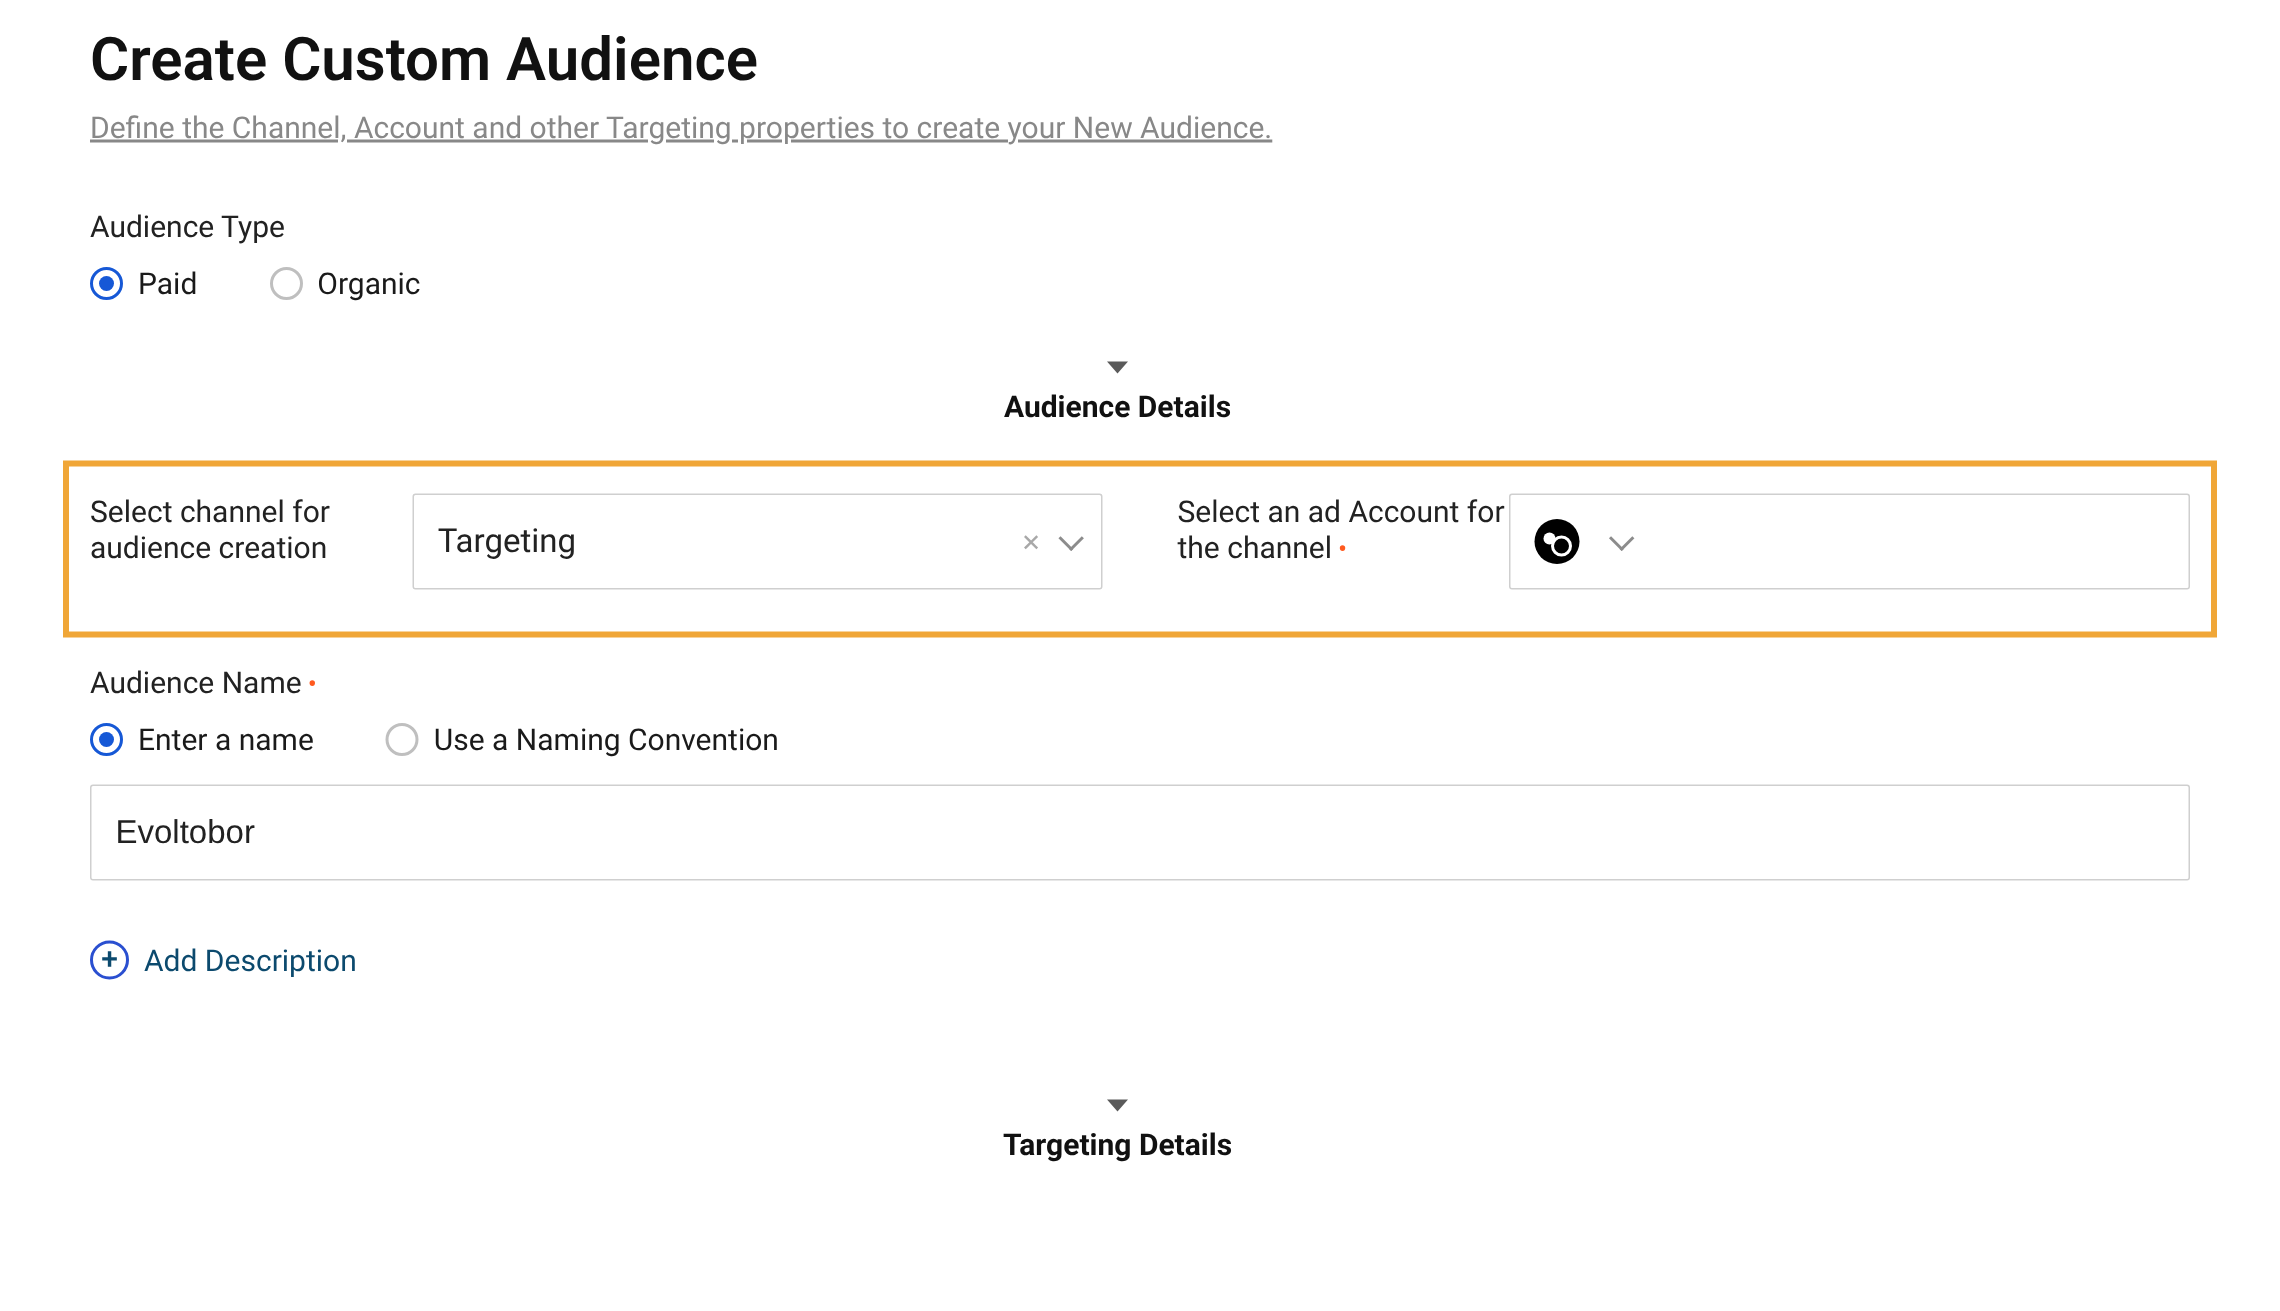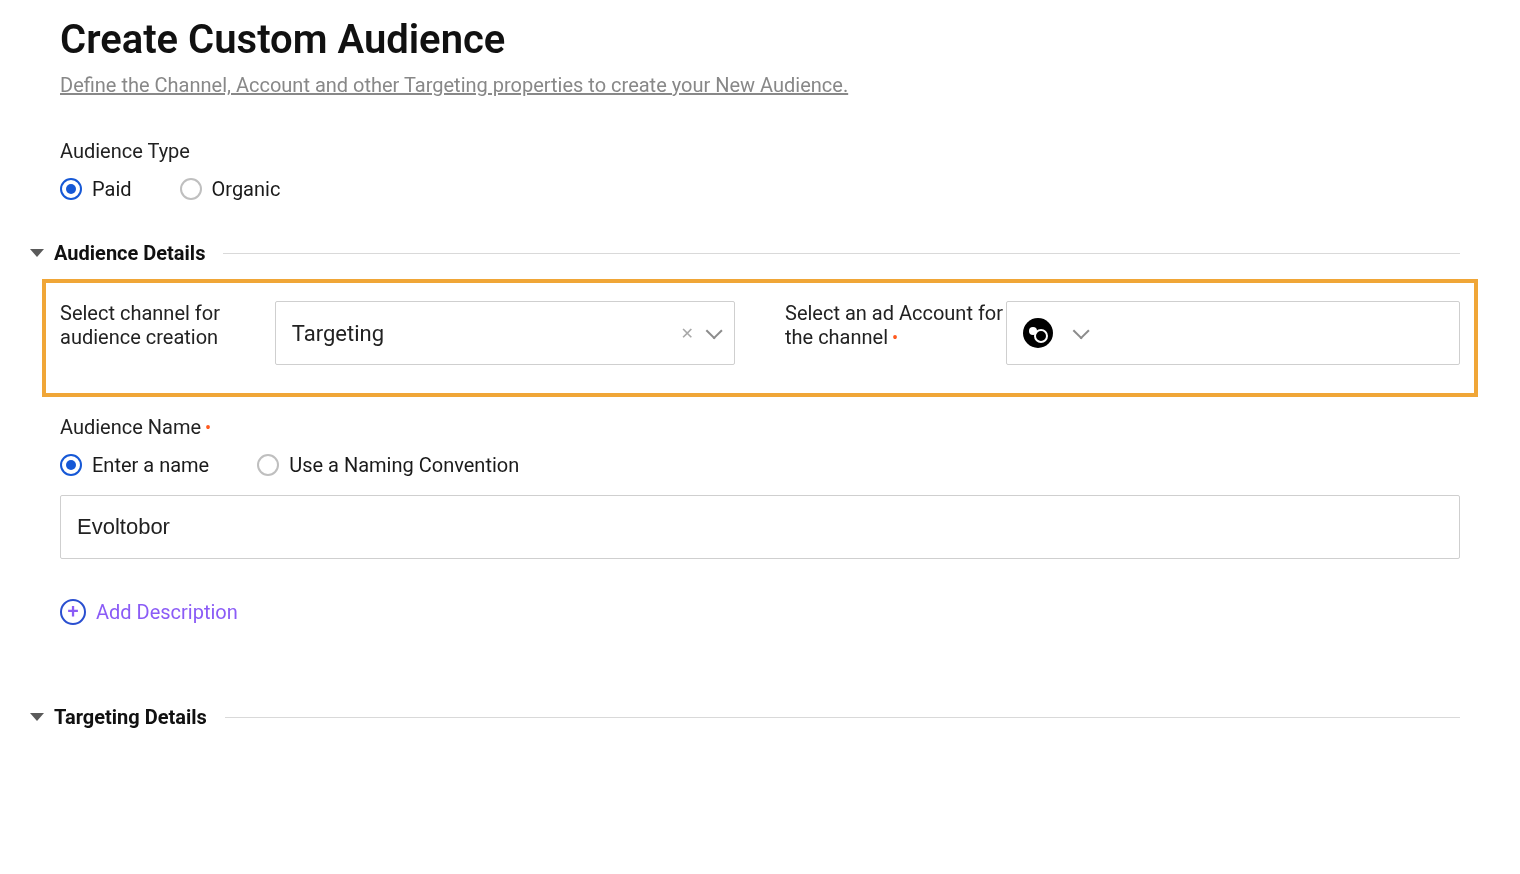--- a/index.html
+++ b/index.html
@@ -59,20 +59,21 @@
       border-radius: 50%;
       display: block;
     }
 
     .section-header {
       display: flex;
       align-items: center;
       gap: 10px;
       margin-bottom: 36px;
       margin-left: -30px;
+      flex-direction: column;
     }
     .section-caret {
       width: 0; height: 0;
       border-left: 7px solid transparent;
       border-right: 7px solid transparent;
       border-top: 8px solid #5a5a5a;
     }
     .section-title {
       font-size: 20px;
       font-weight: 700;
@@ -165,21 +166,21 @@
       gap: 48px;
       align-items: center;
       margin-bottom: 18px;
     }
 
     .add-desc {
       margin-top: 40px;
       display: inline-flex;
       align-items: center;
       gap: 10px;
-      color: #8b5cf6;
+      color: #0c4a6e;
       font-size: 20px;
       cursor: pointer;
       justify-content: flex-end;
     }
     .plus-circle {
       width: 26px; height: 26px;
       border: 2px solid #2a4fd0;
       border-radius: 50%;
       display: inline-flex;
       align-items: center;

